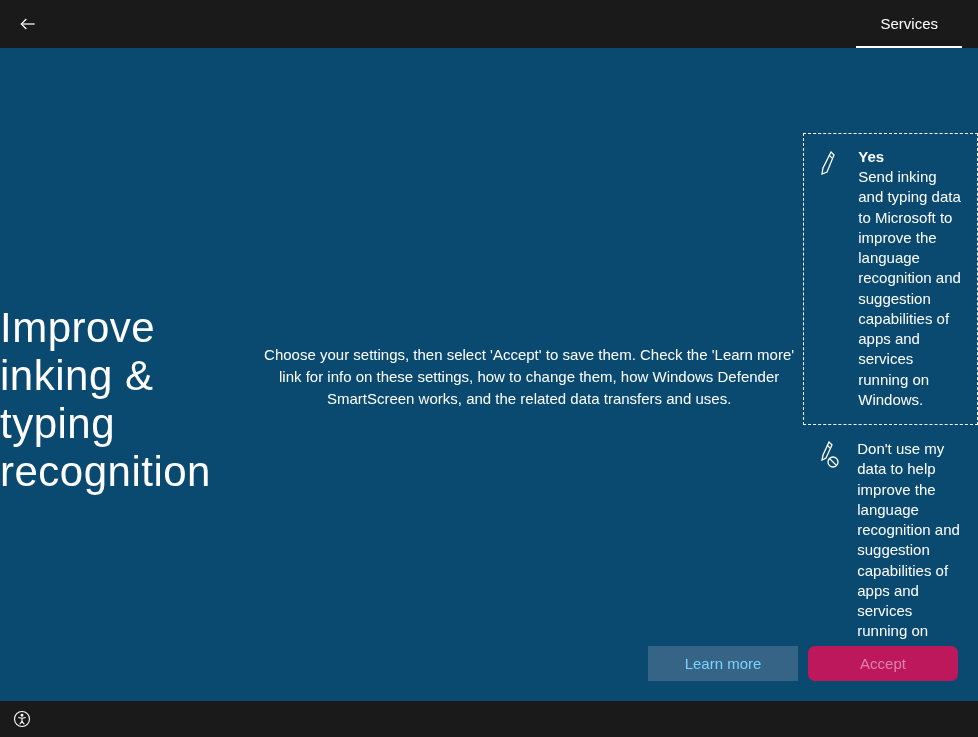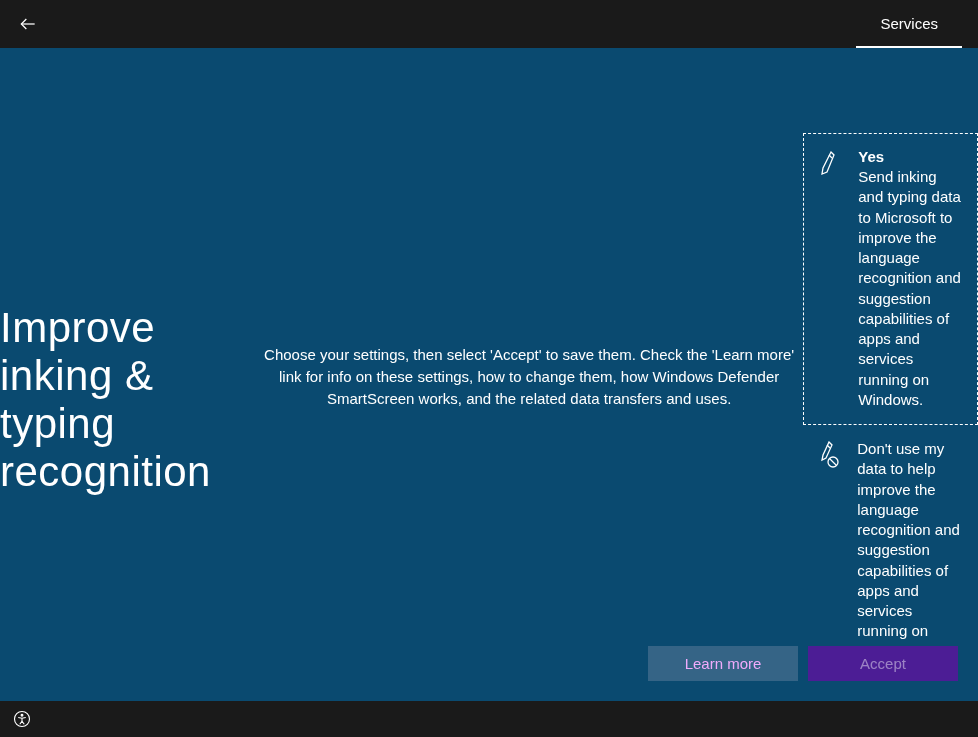--- a/index.html
+++ b/index.html
@@ -108,29 +108,30 @@
       gap: 10px;
     }
     .action-button {
       width: 150px;
       height: 35px;
       border: none;
       font-family: inherit;
       font-size: 15px;
       font-weight: 400;
       cursor: pointer;
-      color: #f0abfc;
+      color: #7dd3fc;
     }
     .action-button.secondary {
       background: #356486;
     }
     .action-button.primary {
-      background: #4c1d95;
+      background: #be185d;
       color: rgba(255,255,255,0.45);
       cursor: default;
+      border-radius: 7px;
     }
     .footer {
       height: 36px;
       background: #1a1a1a;
       display: flex;
       align-items: center;
       padding-left: 12px;
     }
     .access-icon {
       width: 20px;

